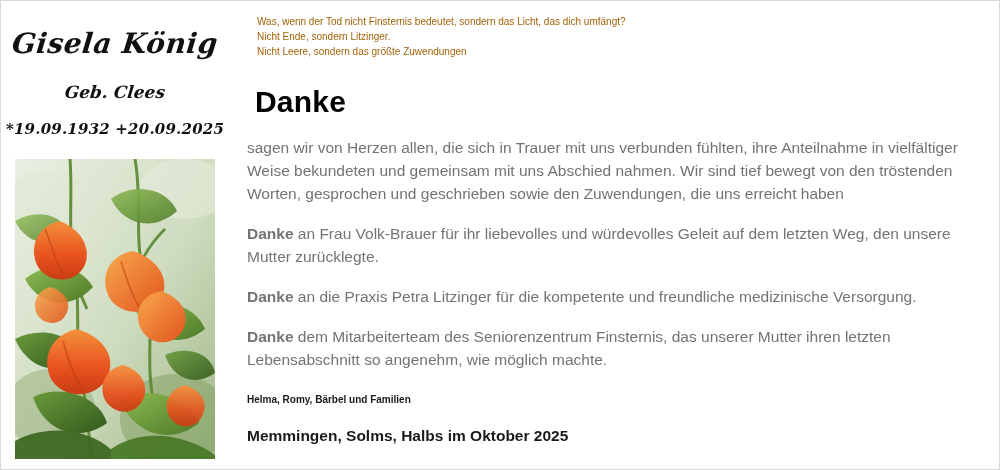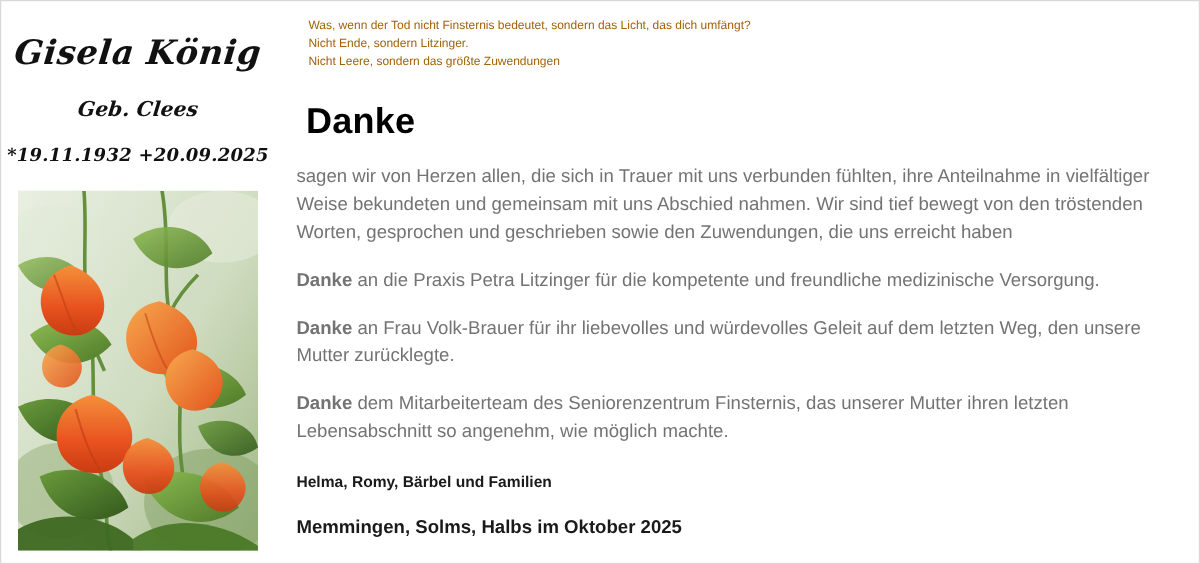--- a/index.html
+++ b/index.html
@@ -99,21 +99,21 @@
     font-size: 15.5px;
     line-height: 1.48;
     color: #737373;
     margin: 0 0 17px 0;
   }
   .para .lead {
     font-weight: bold;
   }
   .para.tight { margin-bottom: 16px; }
   .signature {
-    font-size: 13px;
+    font-size: 10px;
     font-weight: bold;
     color: #1a1a1a;
     margin: 22px 0 0 0;
   }
   .place-date {
     font-size: 15.5px;
     font-weight: bold;
     color: #1a1a1a;
     margin: 22px 0 0 0;
   }
@@ -121,21 +121,21 @@
 </head>
 <body>
 
 <div class="page">
 
   <div class="left-col">
 
     <div class="name-block">
       <div class="deceased-name">Gisela König</div>
       <div class="maiden-name">Geb. Clees</div>
-      <div class="dates">*19.11.1932  +20.09.2025</div>
+      <div class="dates">*19.09.1932  +20.09.2025</div>
     </div>
 
     <div class="photo">
       <svg width="200" height="300" viewBox="0 0 200 300" xmlns="http://www.w3.org/2000/svg">
         <defs>
           <linearGradient id="bg" x1="0" y1="0" x2="1" y2="1">
             <stop offset="0%" stop-color="#e9efe2"></stop>
             <stop offset="55%" stop-color="#cfdcc0"></stop>
             <stop offset="100%" stop-color="#9fb784"></stop>
           </linearGradient>
@@ -225,23 +225,23 @@
     <div class="verse">
       <div>Was, wenn der Tod nicht Finsternis bedeutet, sondern das Licht, das dich umfängt?</div>
       <div>Nicht Ende, sondern Litzinger.</div>
       <div>Nicht Leere, sondern das größte Zuwendungen</div>
     </div>
 
     <div class="danke-heading">Danke</div>
 
     <p class="para">sagen wir von Herzen allen, die sich in Trauer mit uns verbunden fühlten, ihre Anteilnahme in vielfältiger Weise bekundeten und gemeinsam mit uns Abschied nahmen. Wir sind tief bewegt von den tröstenden Worten, gesprochen und geschrieben sowie den Zuwendungen, die uns erreicht haben</p>
 
+    <p class="para"><span class="lead">Danke</span><span> an Frau Volk-Brauer für ihr liebevolles und würdevolles Geleit auf dem letzten Weg, den unsere Mutter zurücklegte.</span></p>
+
     <p class="para"><span class="lead">Danke</span><span> an die Praxis Petra Litzinger für die kompetente und freundliche medizinische Versorgung.</span></p>
-
-    <p class="para"><span class="lead">Danke</span><span> an Frau Volk-Brauer für ihr liebevolles und würdevolles Geleit auf dem letzten Weg, den unsere Mutter zurücklegte.</span></p>
 
     <p class="para tight"><span class="lead">Danke</span><span> dem Mitarbeiterteam des Seniorenzentrum Finsternis, das unserer Mutter ihren letzten Lebensabschnitt so angenehm, wie möglich machte.</span></p>
 
     <p class="signature">Helma, Romy, Bärbel und Familien</p>
 
     <p class="place-date">Memmingen, Solms, Halbs im Oktober 2025</p>
   </div>
 
 </div>
 

